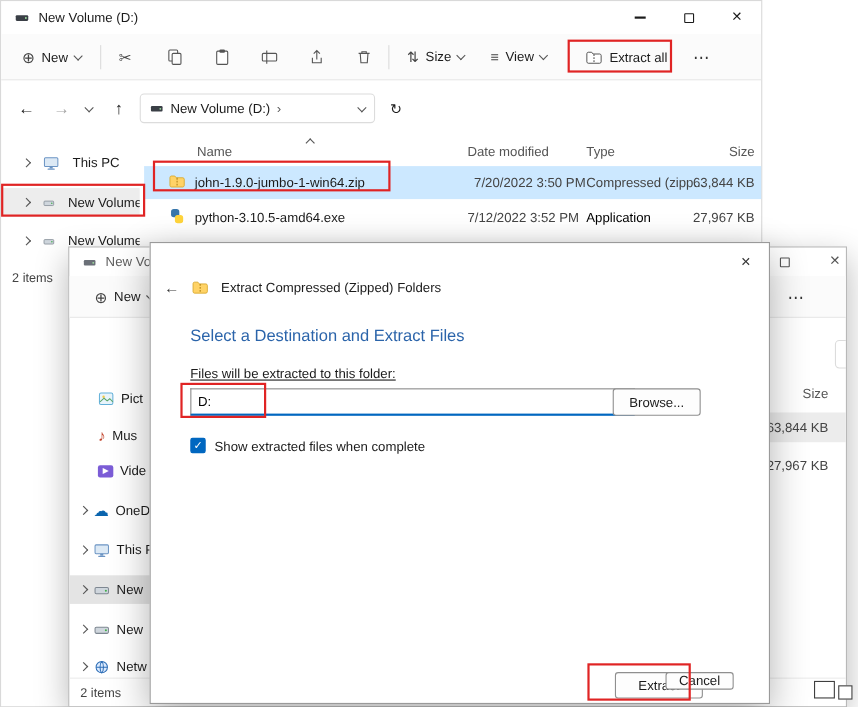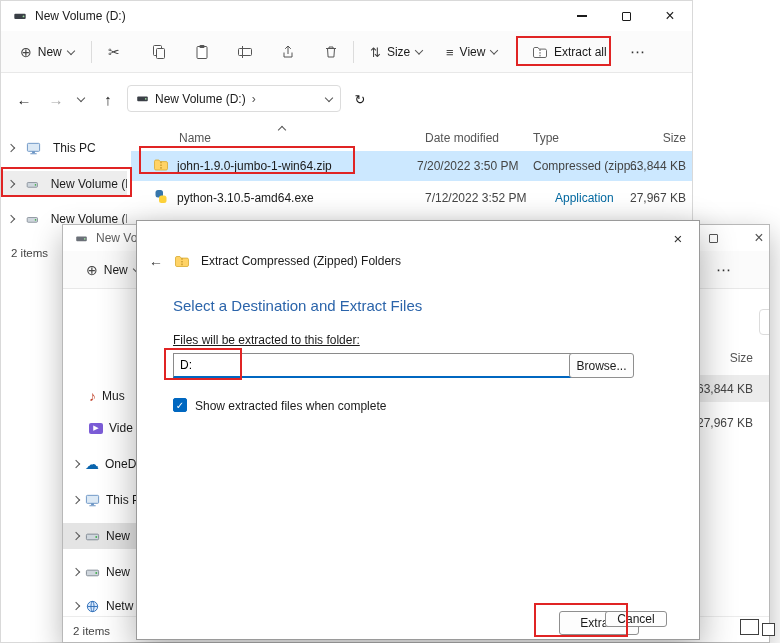--- a/index.html
+++ b/index.html
@@ -32,21 +32,21 @@
   .crumb { position:absolute; left:126px; top:0; width:214px; height:27px;
         border:1px solid #dcdcdc; border-radius:4px; background:#fff;
         display:flex; align-items:center; padding:0 8px; gap:6px; }
   .searchbox { position:absolute; left:378px; top:0; width:304px; height:27px;
         border:1px solid #dcdcdc; border-radius:4px; background:#fff;
         display:flex; align-items:center; padding:0 8px; gap:6px; }
   .searchbox input { border:none; outline:none; flex:1; font-family:inherit; font-size:12px; color:#1b1b1b; background:transparent; }
   .searchbox input::placeholder { color:#767676; }
 
   .sb-item { position:absolute; left:0; width:126px; height:26px;
-        display:flex; align-items:center; gap:12px; padding-left:7px; }
+        display:flex; align-items:center; gap:12px; padding-left:20px; }
   .sb-item .lab { white-space:nowrap; overflow:hidden; }
 
   .hdr-cell { color:#555; font-size:12px; }
   .row { position:absolute; left:130px; width:563px; height:30px; }
   .cell { position:absolute; top:50%; transform:translateY(-50%); white-space:nowrap; }
 
   .chev { display:inline-block; width:6px; height:6px;
         border-right:1.3px solid #555; border-bottom:1.3px solid #555; flex:none; }
   .chev.down { transform:rotate(45deg); margin-top:-2px; }
   .chev.right { transform:rotate(-45deg); }
@@ -238,32 +238,32 @@
     <span class="hdr-cell abs" style="left:402px;top:6px">Type</span>
     <span class="hdr-cell abs" style="right:8px;top:6px">Size</span>
   </div>
 
   <div class="row" style="top:150px;background:#cce8ff">
     <span class="cell" style="left:22px"><svg width="16" height="16" viewBox="0 0 16 16">
           <path d="M1.5 4.8c0-.7.6-1.3 1.3-1.3h3.1l1.3 1.6h6c.7 0 1.3.6 1.3 1.3v5.8c0 .7-.6 1.3-1.3 1.3H2.8c-.7 0-1.3-.6-1.3-1.3z" fill="#ffd366" stroke="#d8a92f" stroke-width="0.8"></path>
           <path d="M8 5.2v7.3" stroke="#b98a1d" stroke-dasharray="1.6 1.1" stroke-width="1.1"></path>
         </svg></span>
     <span class="cell" style="left:46px">john-1.9.0-jumbo-1-win64.zip</span>
-    <span class="cell" style="left:286px;color:#444">7/20/2022 3:50 PM</span>
+    <span class="cell" style="left:300px;color:#444">7/20/2022 3:50 PM</span>
     <span class="cell" style="left:402px;color:#444">Compressed (zipp...</span>
     <span class="cell" style="right:8px;color:#444">63,844 KB</span>
   </div>
   <div class="row" style="top:182px">
     <span class="cell" style="left:22px"><svg width="16" height="16" viewBox="0 0 16 16">
           <rect x="2.5" y="1.5" width="7.5" height="7.5" rx="2.5" fill="#3776ab"></rect>
           <rect x="6" y="7" width="7.5" height="7.5" rx="2.5" fill="#ffd43b"></rect>
         </svg></span>
     <span class="cell" style="left:46px">python-3.10.5-amd64.exe</span>
     <span class="cell" style="left:294px;color:#444">7/12/2022 3:52 PM</span>
-    <span class="cell" style="left:424px;color:#0369a1">Application</span>
+    <span class="cell" style="left:402px;color:#000000">Application</span>
     <span class="cell" style="right:8px;color:#444">27,967 KB</span>
   </div>
 </div>
 
 <div class="w2">
   <div class="titlebar">
     <svg width="13" height="13" viewBox="0 0 16 16">
         <rect x="1.5" y="5.5" width="13" height="6" rx="1.2" fill="#6b7078"></rect>
         <circle cx="12" cy="8.5" r="1" fill="#9fe0a0"></circle>
       </svg>
@@ -290,20 +290,28 @@
   <div class="abs" style="left:696px;top:84px;width:26px;height:26px;border:1px solid #dcdcdc;border-radius:4px"></div>
 
   <span class="abs hdr-cell" style="right:16px;top:126px">Size</span>
   <div class="abs" style="left:636px;top:150px;right:0;height:27px;background:#ececec">
     <span class="cell" style="right:16px;color:#444">63,844 KB</span>
   </div>
   <div class="abs" style="left:636px;top:184px;right:0;height:27px">
     <span class="cell" style="right:16px;color:#444">27,967 KB</span>
   </div>
 
+  <div class="w2-sb" style="top:124px">
+    <svg width="15" height="15" viewBox="0 0 16 16" style="margin-left:16px">
+        <rect x="1.5" y="2.5" width="13" height="11" rx="1.5" fill="#e8f4fb" stroke="#62b0d9"></rect>
+        <circle cx="5.5" cy="6" r="1.2" fill="#f2c94c"></circle>
+        <path d="M2 11l4-3.5 3 2.5 2.5-2 3 3" stroke="#5aa56b" fill="none"></path>
+      </svg>
+    <span class="lab">Pict</span>
+  </div>
   <div class="w2-sb" style="top:158px">
     <span style="margin-left:16px;color:#c2452d;font-size:14px">♪</span>
     <span class="lab">Mus</span>
   </div>
   <div class="w2-sb" style="top:190px">
     <span class="vidic" style="margin-left:16px">
         <span>▶</span>
       </span>
     <span class="lab">Vide</span>
   </div>
@@ -363,21 +371,21 @@
         <path d="M1.5 4.8c0-.7.6-1.3 1.3-1.3h3.1l1.3 1.6h6c.7 0 1.3.6 1.3 1.3v5.8c0 .7-.6 1.3-1.3 1.3H2.8c-.7 0-1.3-.6-1.3-1.3z" fill="#ffd366" stroke="#d8a92f" stroke-width="0.8"></path>
         <path d="M8 5.2v7.3" stroke="#b98a1d" stroke-dasharray="1.6 1.1" stroke-width="1.1"></path>
       </svg>
     <span>Extract Compressed (Zipped) Folders</span>
   </div>
 
   <div class="dlg-heading">Select a Destination and Extract Files</div>
   <div class="dlg-label">Files will be extracted to this folder:</div>
 
   <input class="dlg-input" value="D:" style="">
-  <button class="btn abs" style="left:432px;top:132px;width:65px;height:25px">
+  <button class="btn abs" style="left:420px;top:132px;width:80px;height:25px">
       <span>Browse...</span>
     </button>
 
   <div class="chkbox">
       <span>✓</span>
     </div>
   <div class="chklab">Show extracted files when complete</div>
 
   <button class="btn abs" style="left:422px;top:390px;width:80px;height:24px">
       <span>Extract</span>

